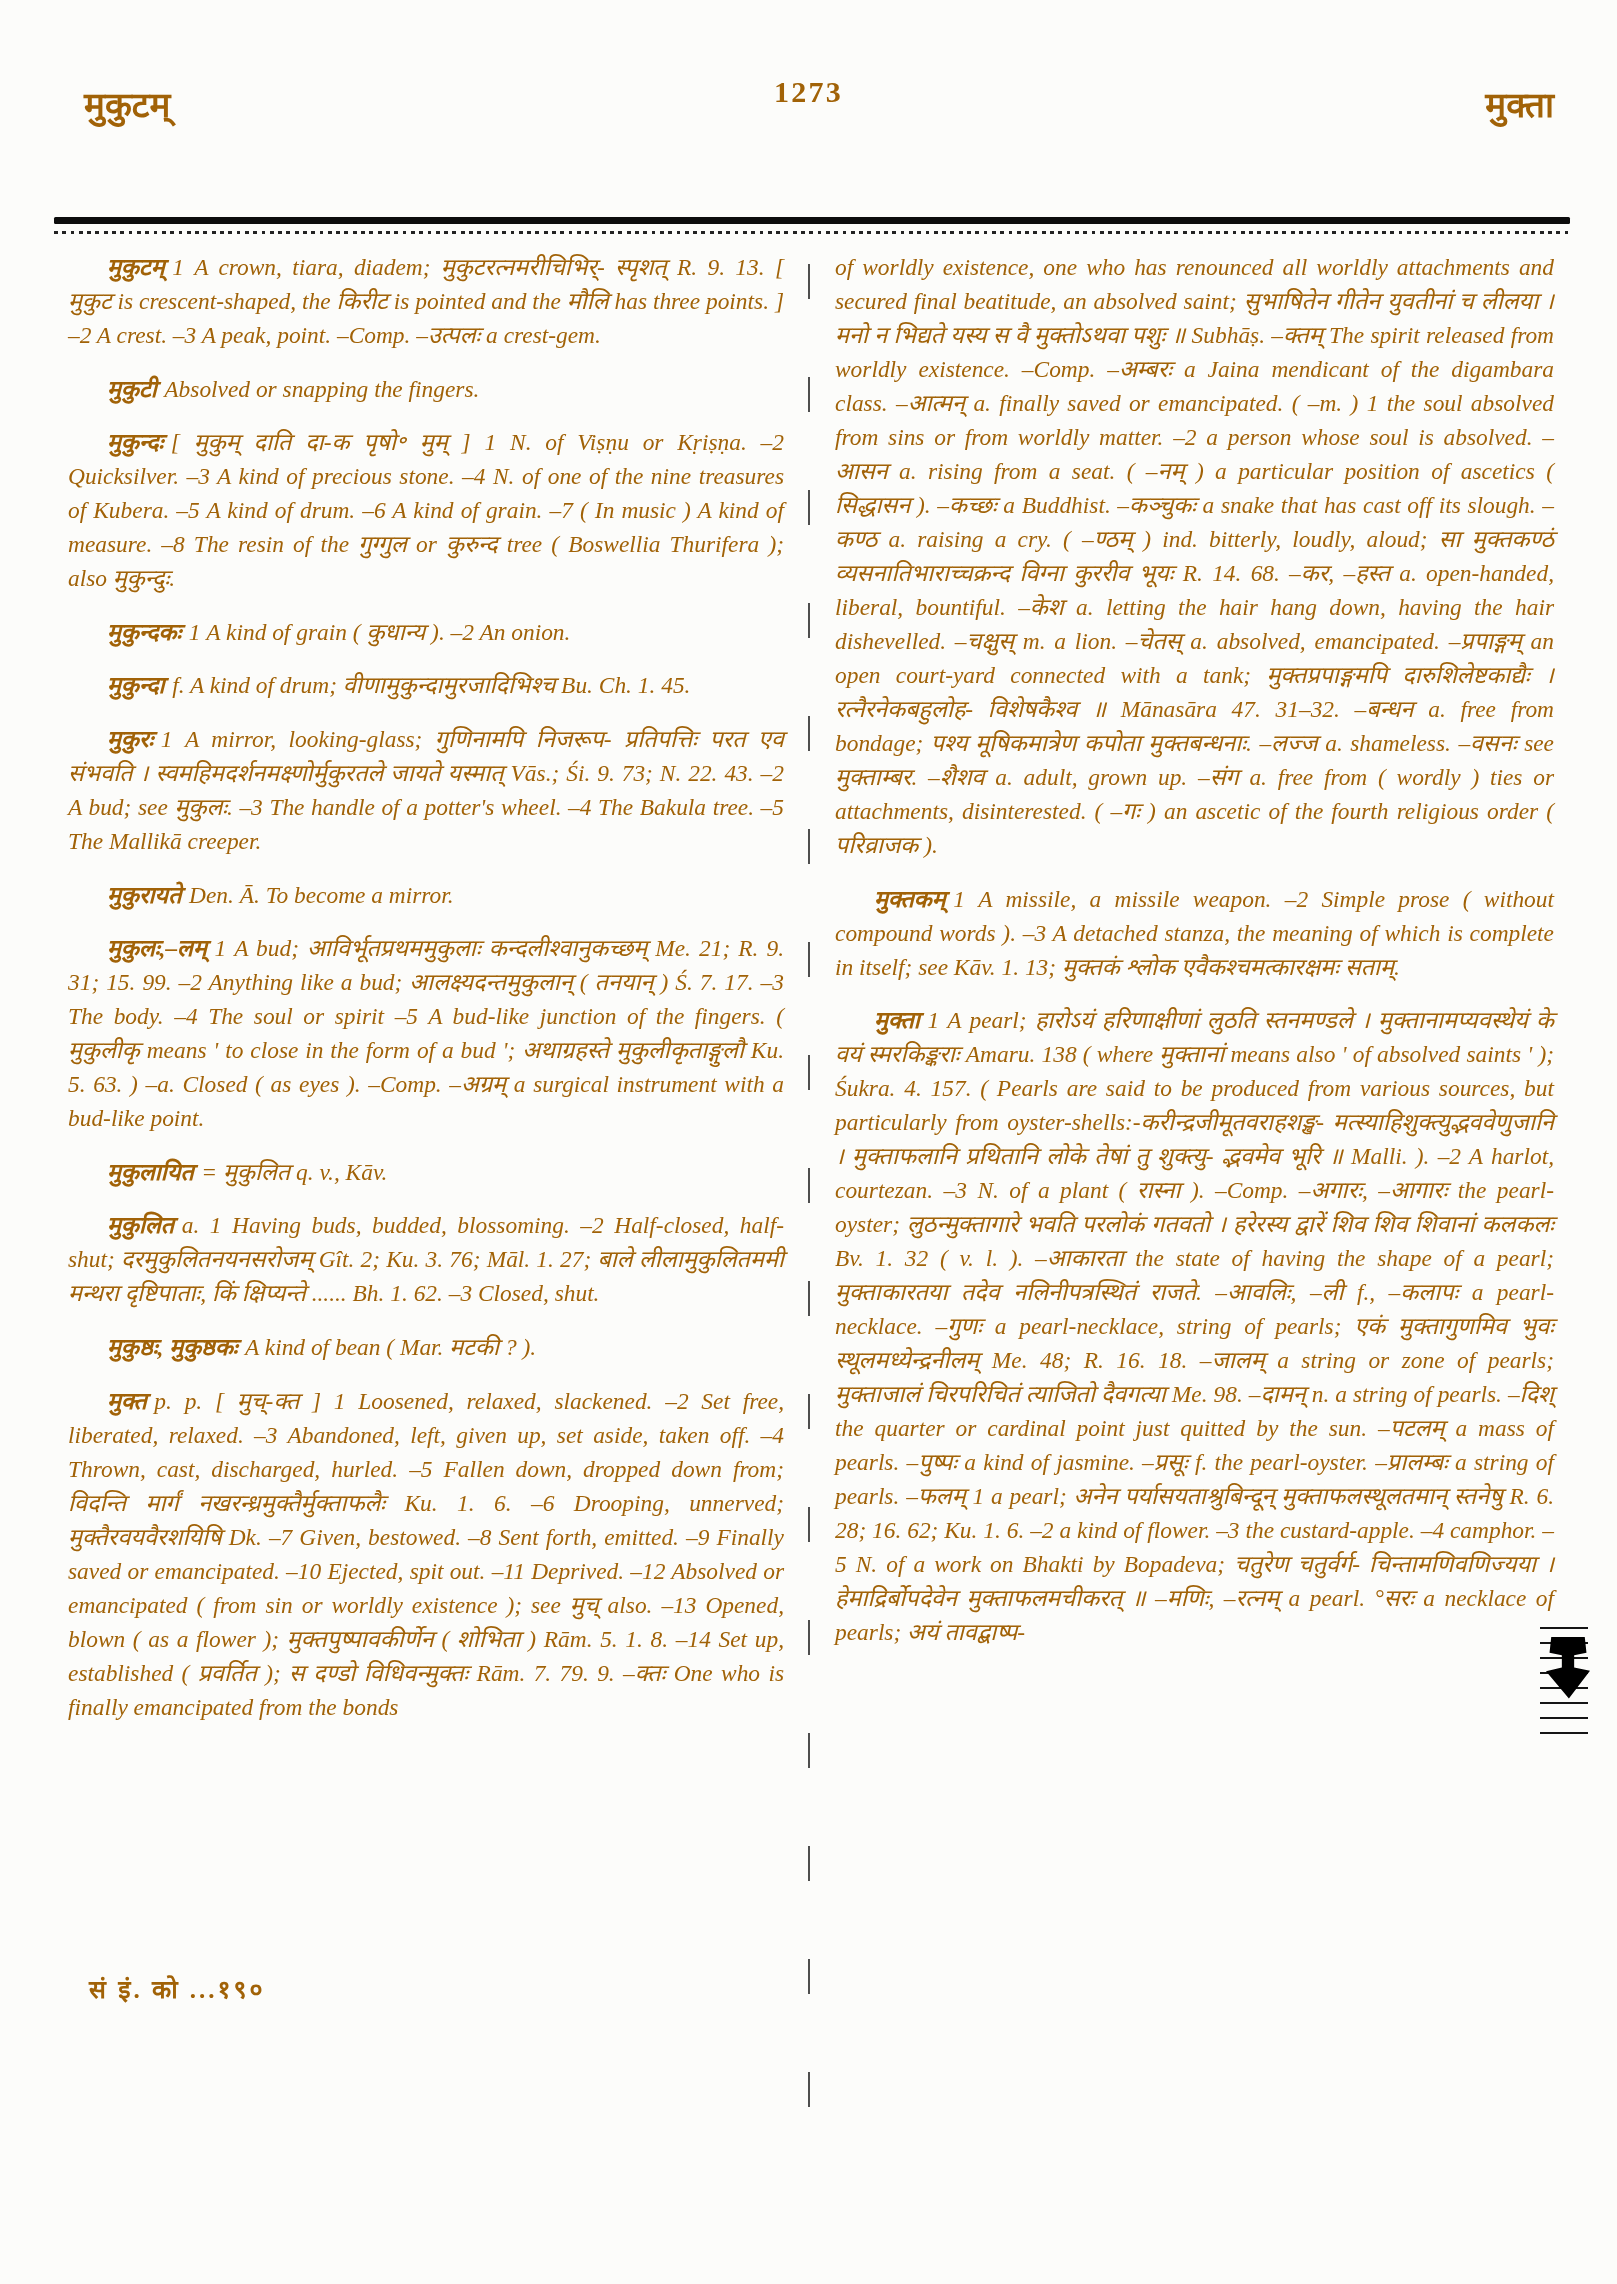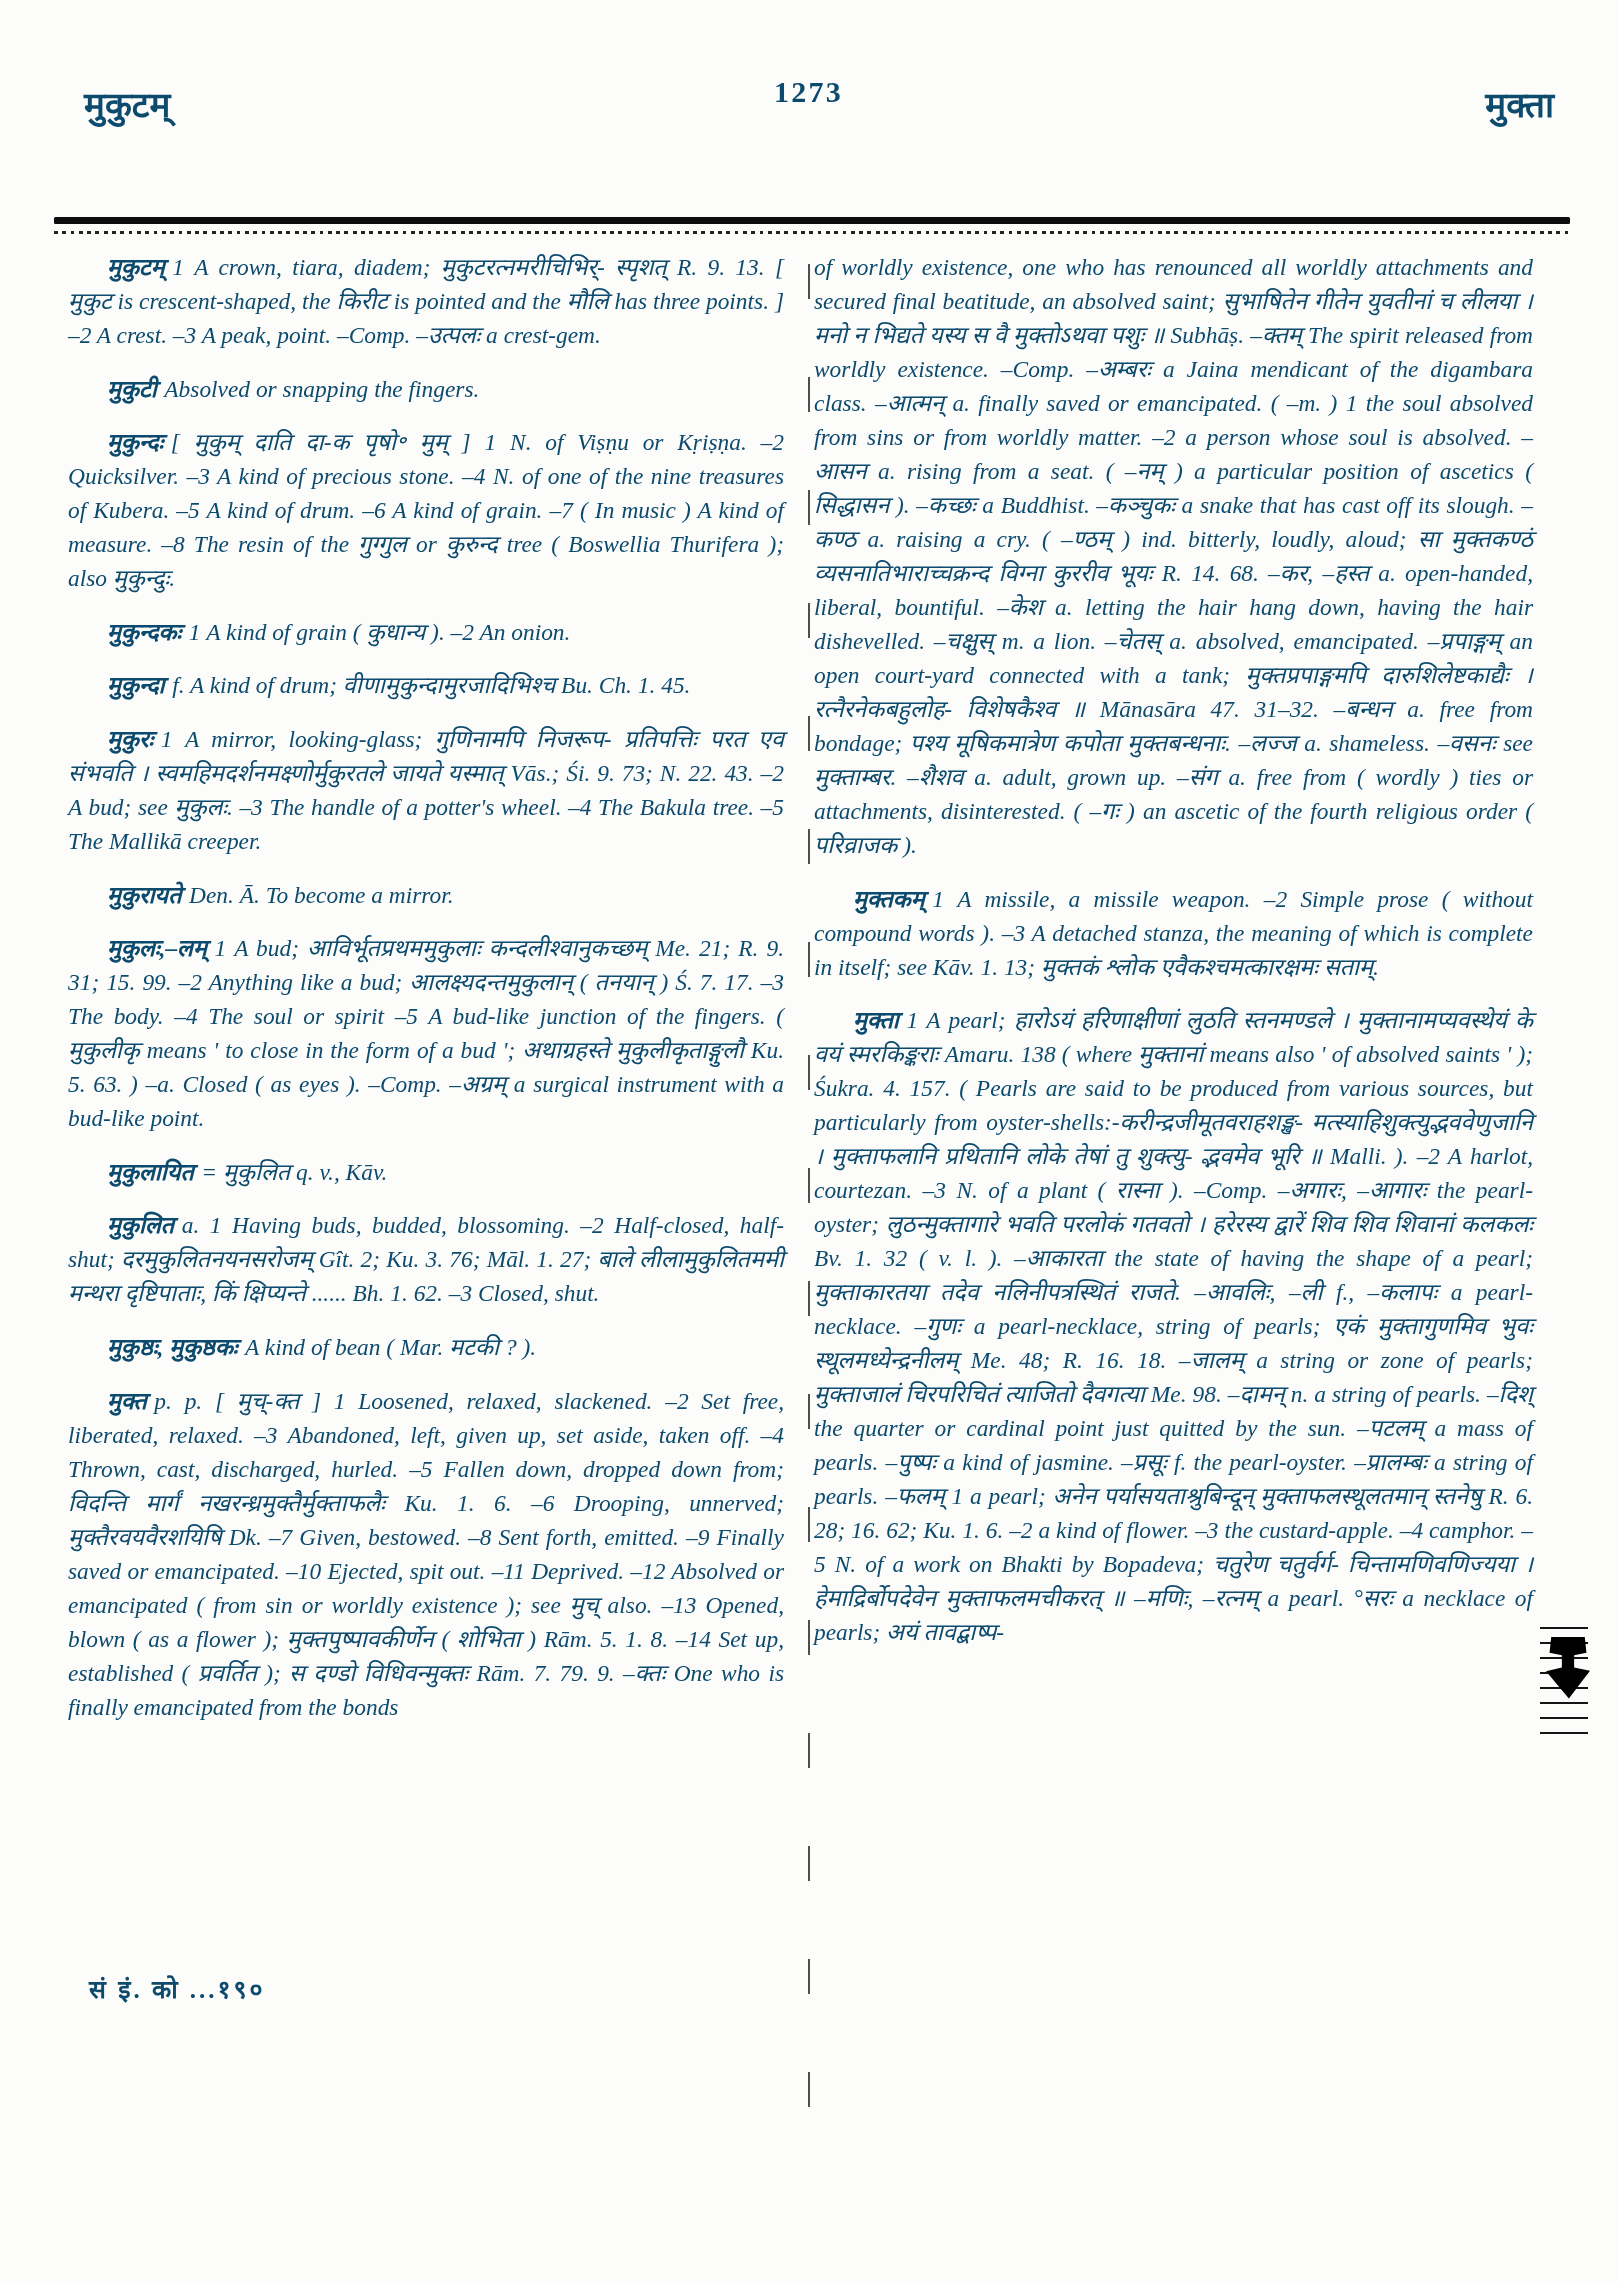--- a/index.html
+++ b/index.html
@@ -1,31 +1,31 @@
 <!DOCTYPE html>
 <html style="font-size:12px"><head>
 <meta charset="utf-8">
 <style>
   html,body{margin:0;padding:0;background:#e8e8e4;}
   .page{
-    position:relative;width:1617px;height:2284px;background:#fcfcfa;color:#0c4a6e;
+    position:relative;width:1617px;height:2284px;background:#fcfcfa;color:#a16207;
     font-family:"Liberation Serif","DejaVu Serif",serif;overflow:hidden;
   }
   
   .running-head-left{position:absolute;left:84px;top:80px;font-size:35px;font-weight:700;}
   .running-head-page{position:absolute;left:0;right:0;top:75px;text-align:center;font-size:30px;font-weight:700;letter-spacing:2.3px;}
   .running-head-right{position:absolute;right:63px;top:80px;font-size:35px;font-weight:700;}
   
   .rule-thick{position:absolute;left:54px;top:217px;width:1516px;height:6.8px;background:#0d0d0d;border-radius:1.5px;}
   .rule-dotted{position:absolute;left:54px;top:231px;width:1516px;height:3px;
     background:repeating-linear-gradient(to right,#222 0 3.8px,transparent 3.8px 8.3px);}
   
   .col{position:absolute;top:250px;font-size:23.4px;line-height:34px;text-align:justify;font-style:italic;}
   .col-left{left:68px;width:716px;}
-  .col-right{left:814px;width:719px;}
+  .col-right{left:835px;width:719px;}
   .entry{margin:0 0 19.6px 0;text-indent:39px;}
   .entry.cont{text-indent:0;}
   .hw{font-weight:700;margin-right:7.5px;}
   
   .col-divider{position:absolute;left:808px;top:264px;width:2.3px;height:1900px;
     background:repeating-linear-gradient(to bottom,rgba(20,20,20,.75) 0 35px,transparent 35px 113px);}
   
   .signature-mark{position:absolute;left:89px;top:1971px;font-size:25px;font-weight:700;letter-spacing:3px;}
   
   .ink-blot{position:absolute;left:1540px;top:1614px;width:54px;height:124px;}

